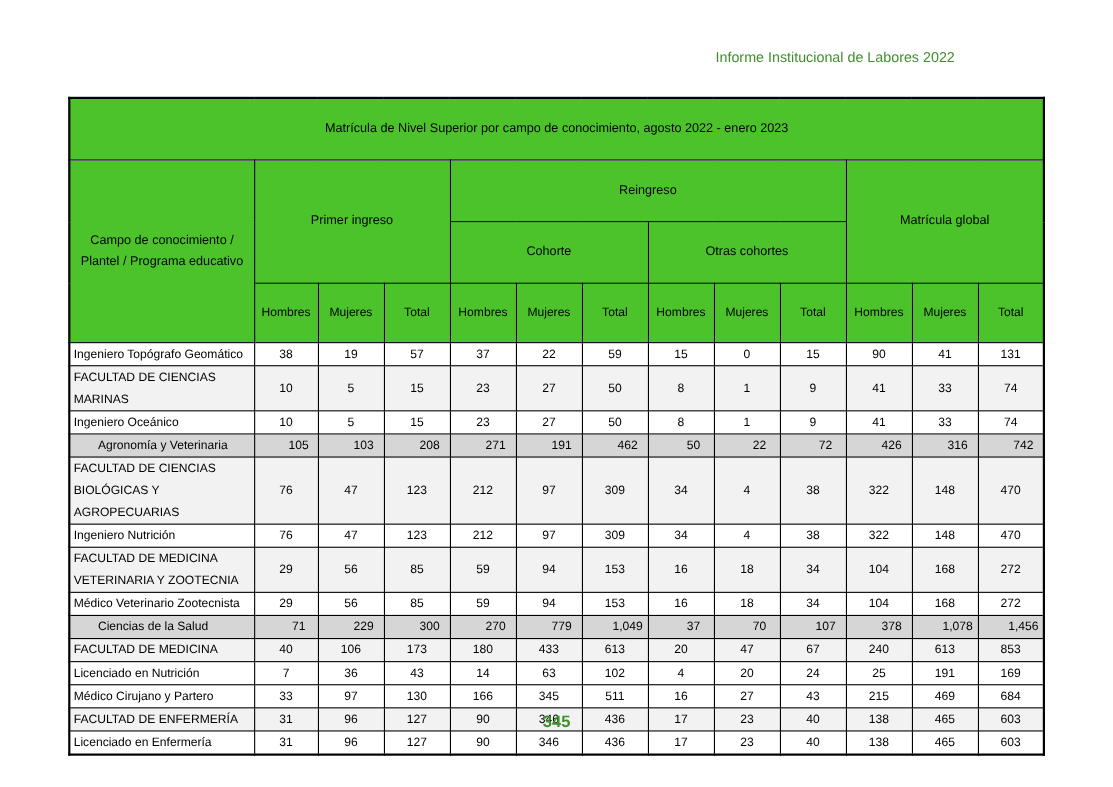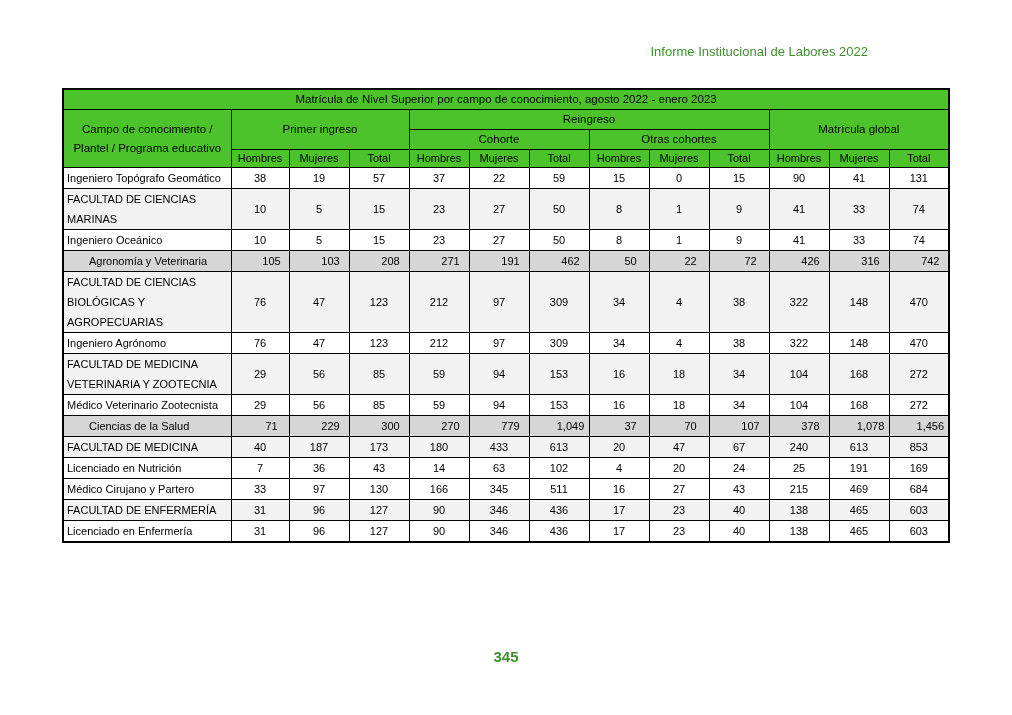--- a/index.html
+++ b/index.html
@@ -37,21 +37,21 @@
     border: 1px solid #000;
     color: #000;
     font-weight: normal;
     overflow: hidden;
   }
   thead th {
     background: #4cc32b;
     font-size: 11.5px;
     text-align: center;
     vertical-align: middle;
-    padding: 0 2px;
+    padding: 18px 2px;
   }
   tr.title-row th {
     line-height: 19px;
     font-size: 11.5px;
   }
   tr.group-row th {
     line-height: 19px;
   }
   tr.subheader-row th {
     line-height: 17px;
@@ -213,21 +213,21 @@
           <td class="num-cell">97</td>
           <td class="num-cell">309</td>
           <td class="num-cell">34</td>
           <td class="num-cell">4</td>
           <td class="num-cell">38</td>
           <td class="num-cell">322</td>
           <td class="num-cell">148</td>
           <td class="num-cell">470</td>
         </tr>
         <tr class="row-program">
-          <td class="label-cell">Ingeniero Agrónomo</td>
+          <td class="label-cell">Ingeniero Nutrición</td>
           <td class="num-cell">76</td>
           <td class="num-cell">47</td>
           <td class="num-cell">123</td>
           <td class="num-cell">212</td>
           <td class="num-cell">97</td>
           <td class="num-cell">309</td>
           <td class="num-cell">34</td>
           <td class="num-cell">4</td>
           <td class="num-cell">38</td>
           <td class="num-cell">322</td>
@@ -275,21 +275,21 @@
           <td class="num-cell">37</td>
           <td class="num-cell">70</td>
           <td class="num-cell">107</td>
           <td class="num-cell">378</td>
           <td class="num-cell">1,078</td>
           <td class="num-cell">1,456</td>
         </tr>
         <tr class="row-faculty">
           <td class="label-cell">FACULTAD DE MEDICINA</td>
           <td class="num-cell">40</td>
-          <td class="num-cell">187</td>
+          <td class="num-cell">106</td>
           <td class="num-cell">173</td>
           <td class="num-cell">180</td>
           <td class="num-cell">433</td>
           <td class="num-cell">613</td>
           <td class="num-cell">20</td>
           <td class="num-cell">47</td>
           <td class="num-cell">67</td>
           <td class="num-cell">240</td>
           <td class="num-cell">613</td>
           <td class="num-cell">853</td>

